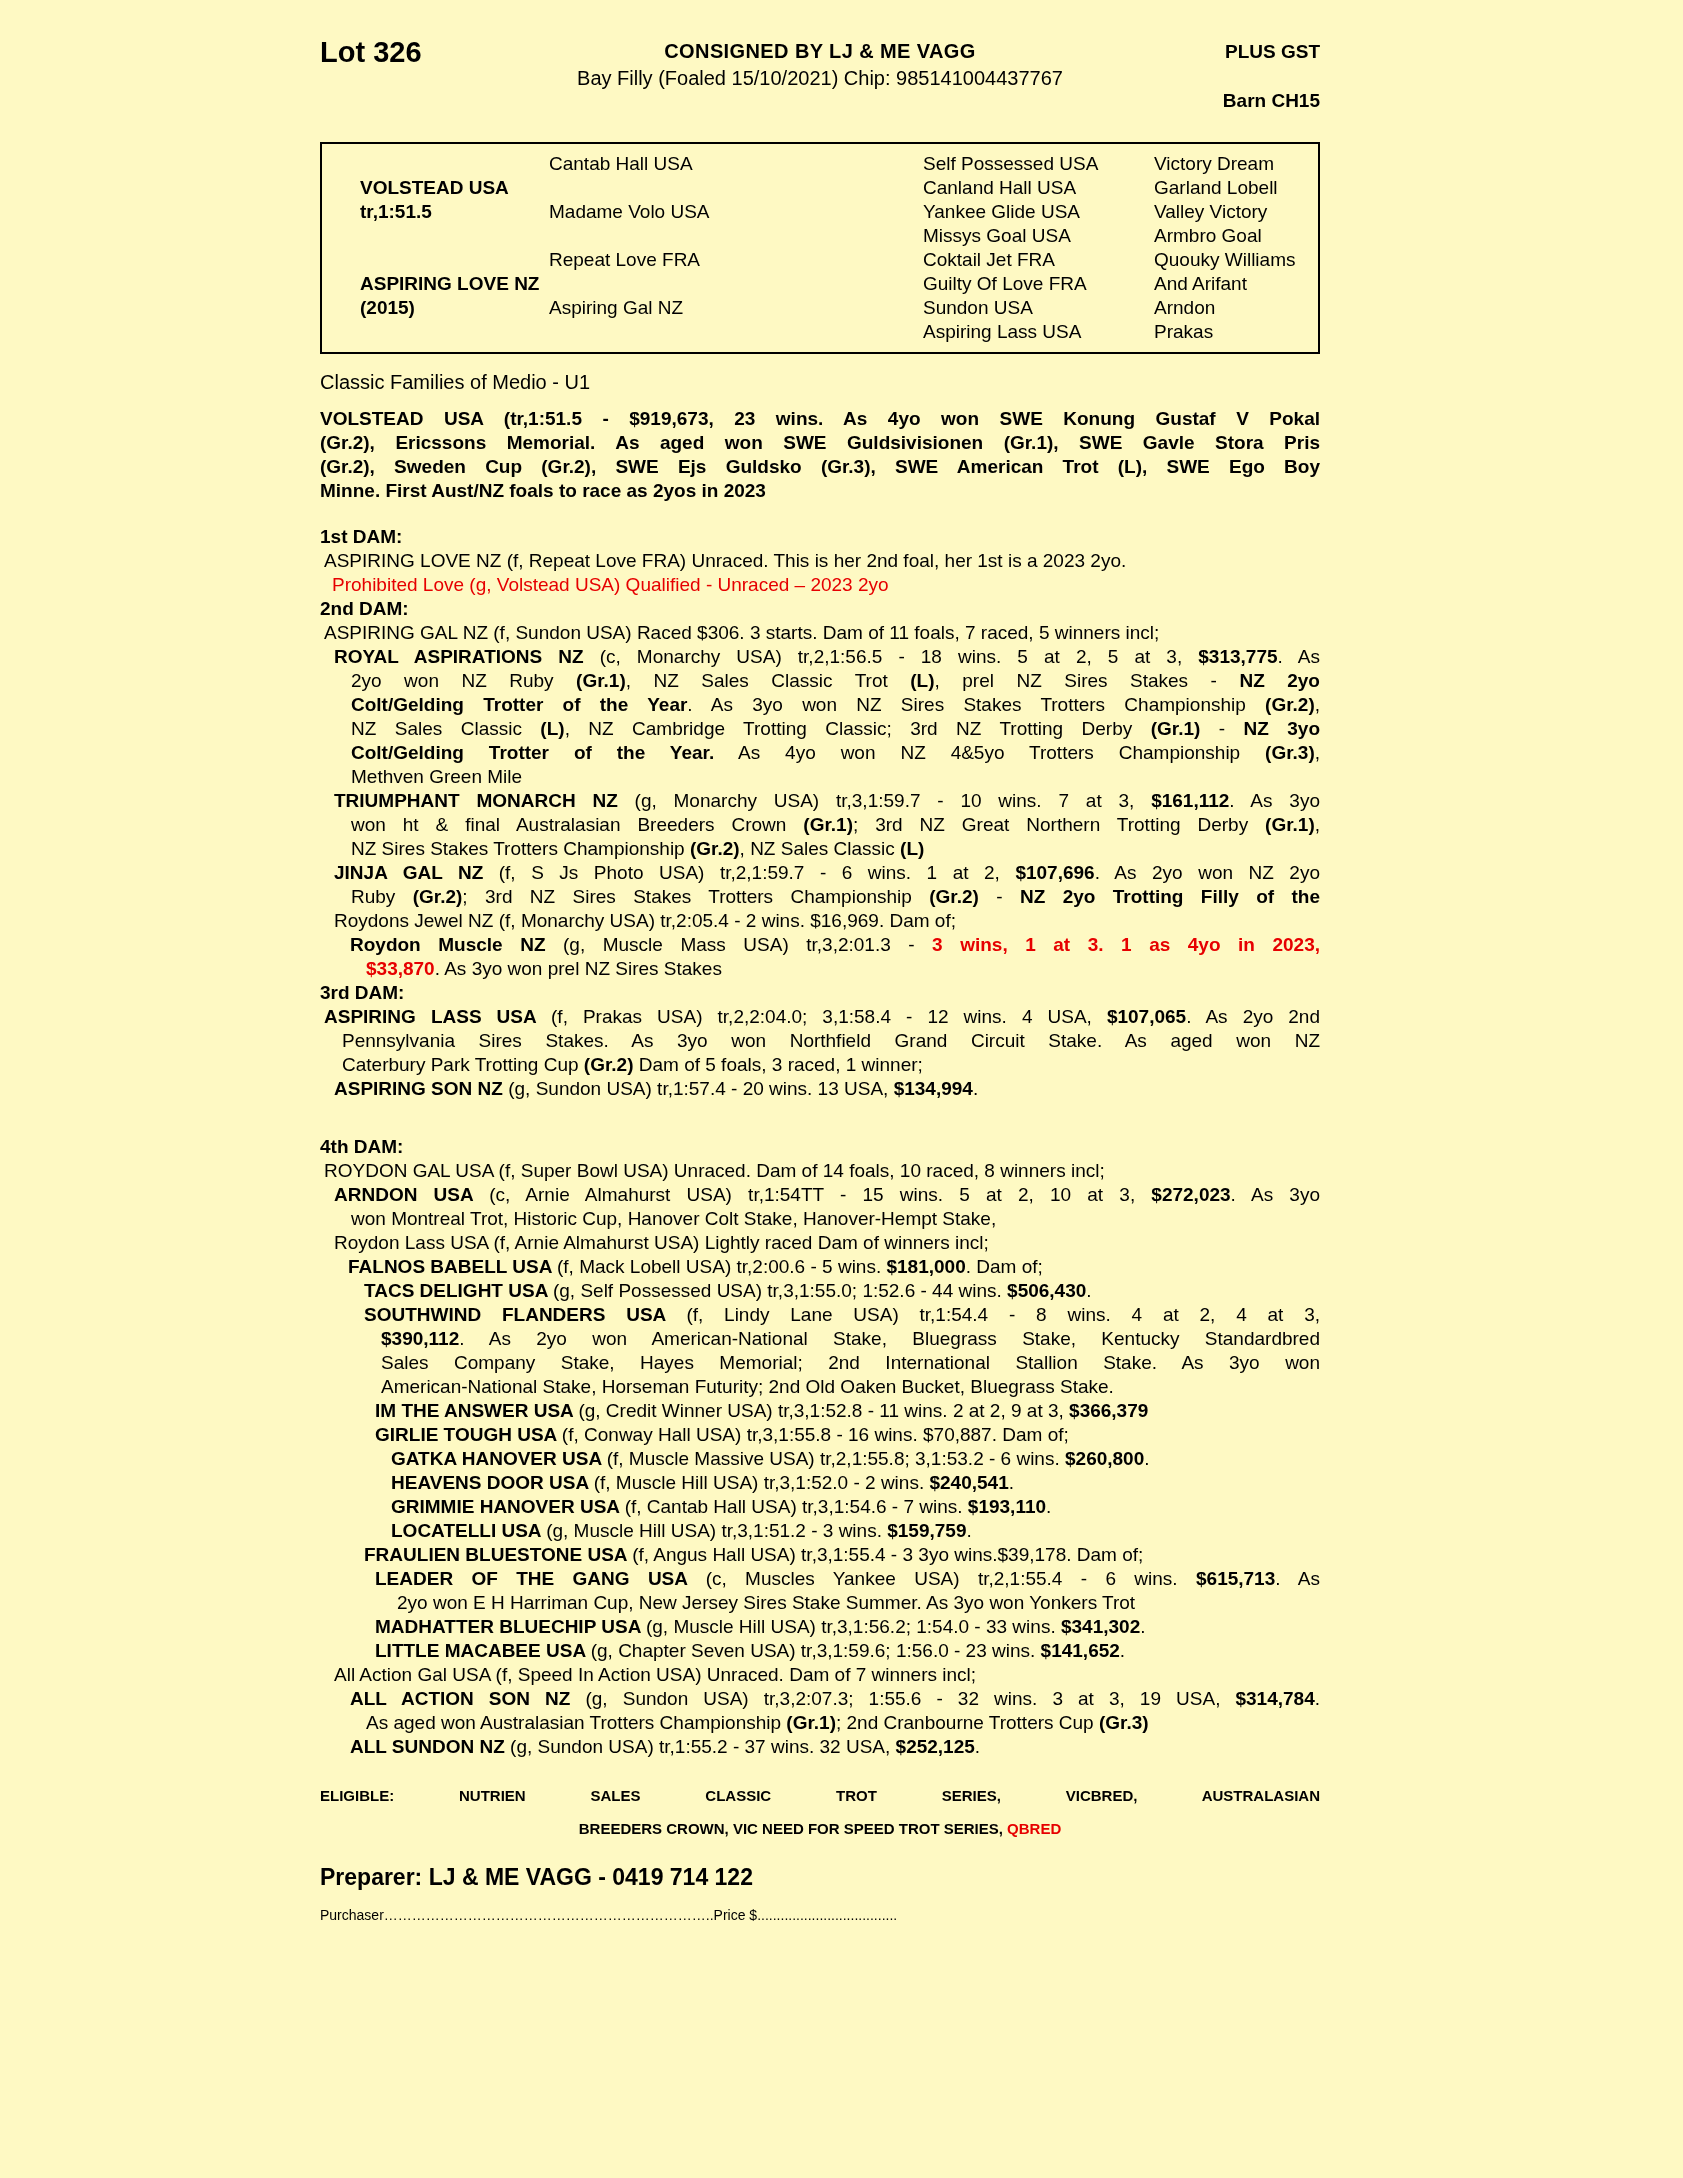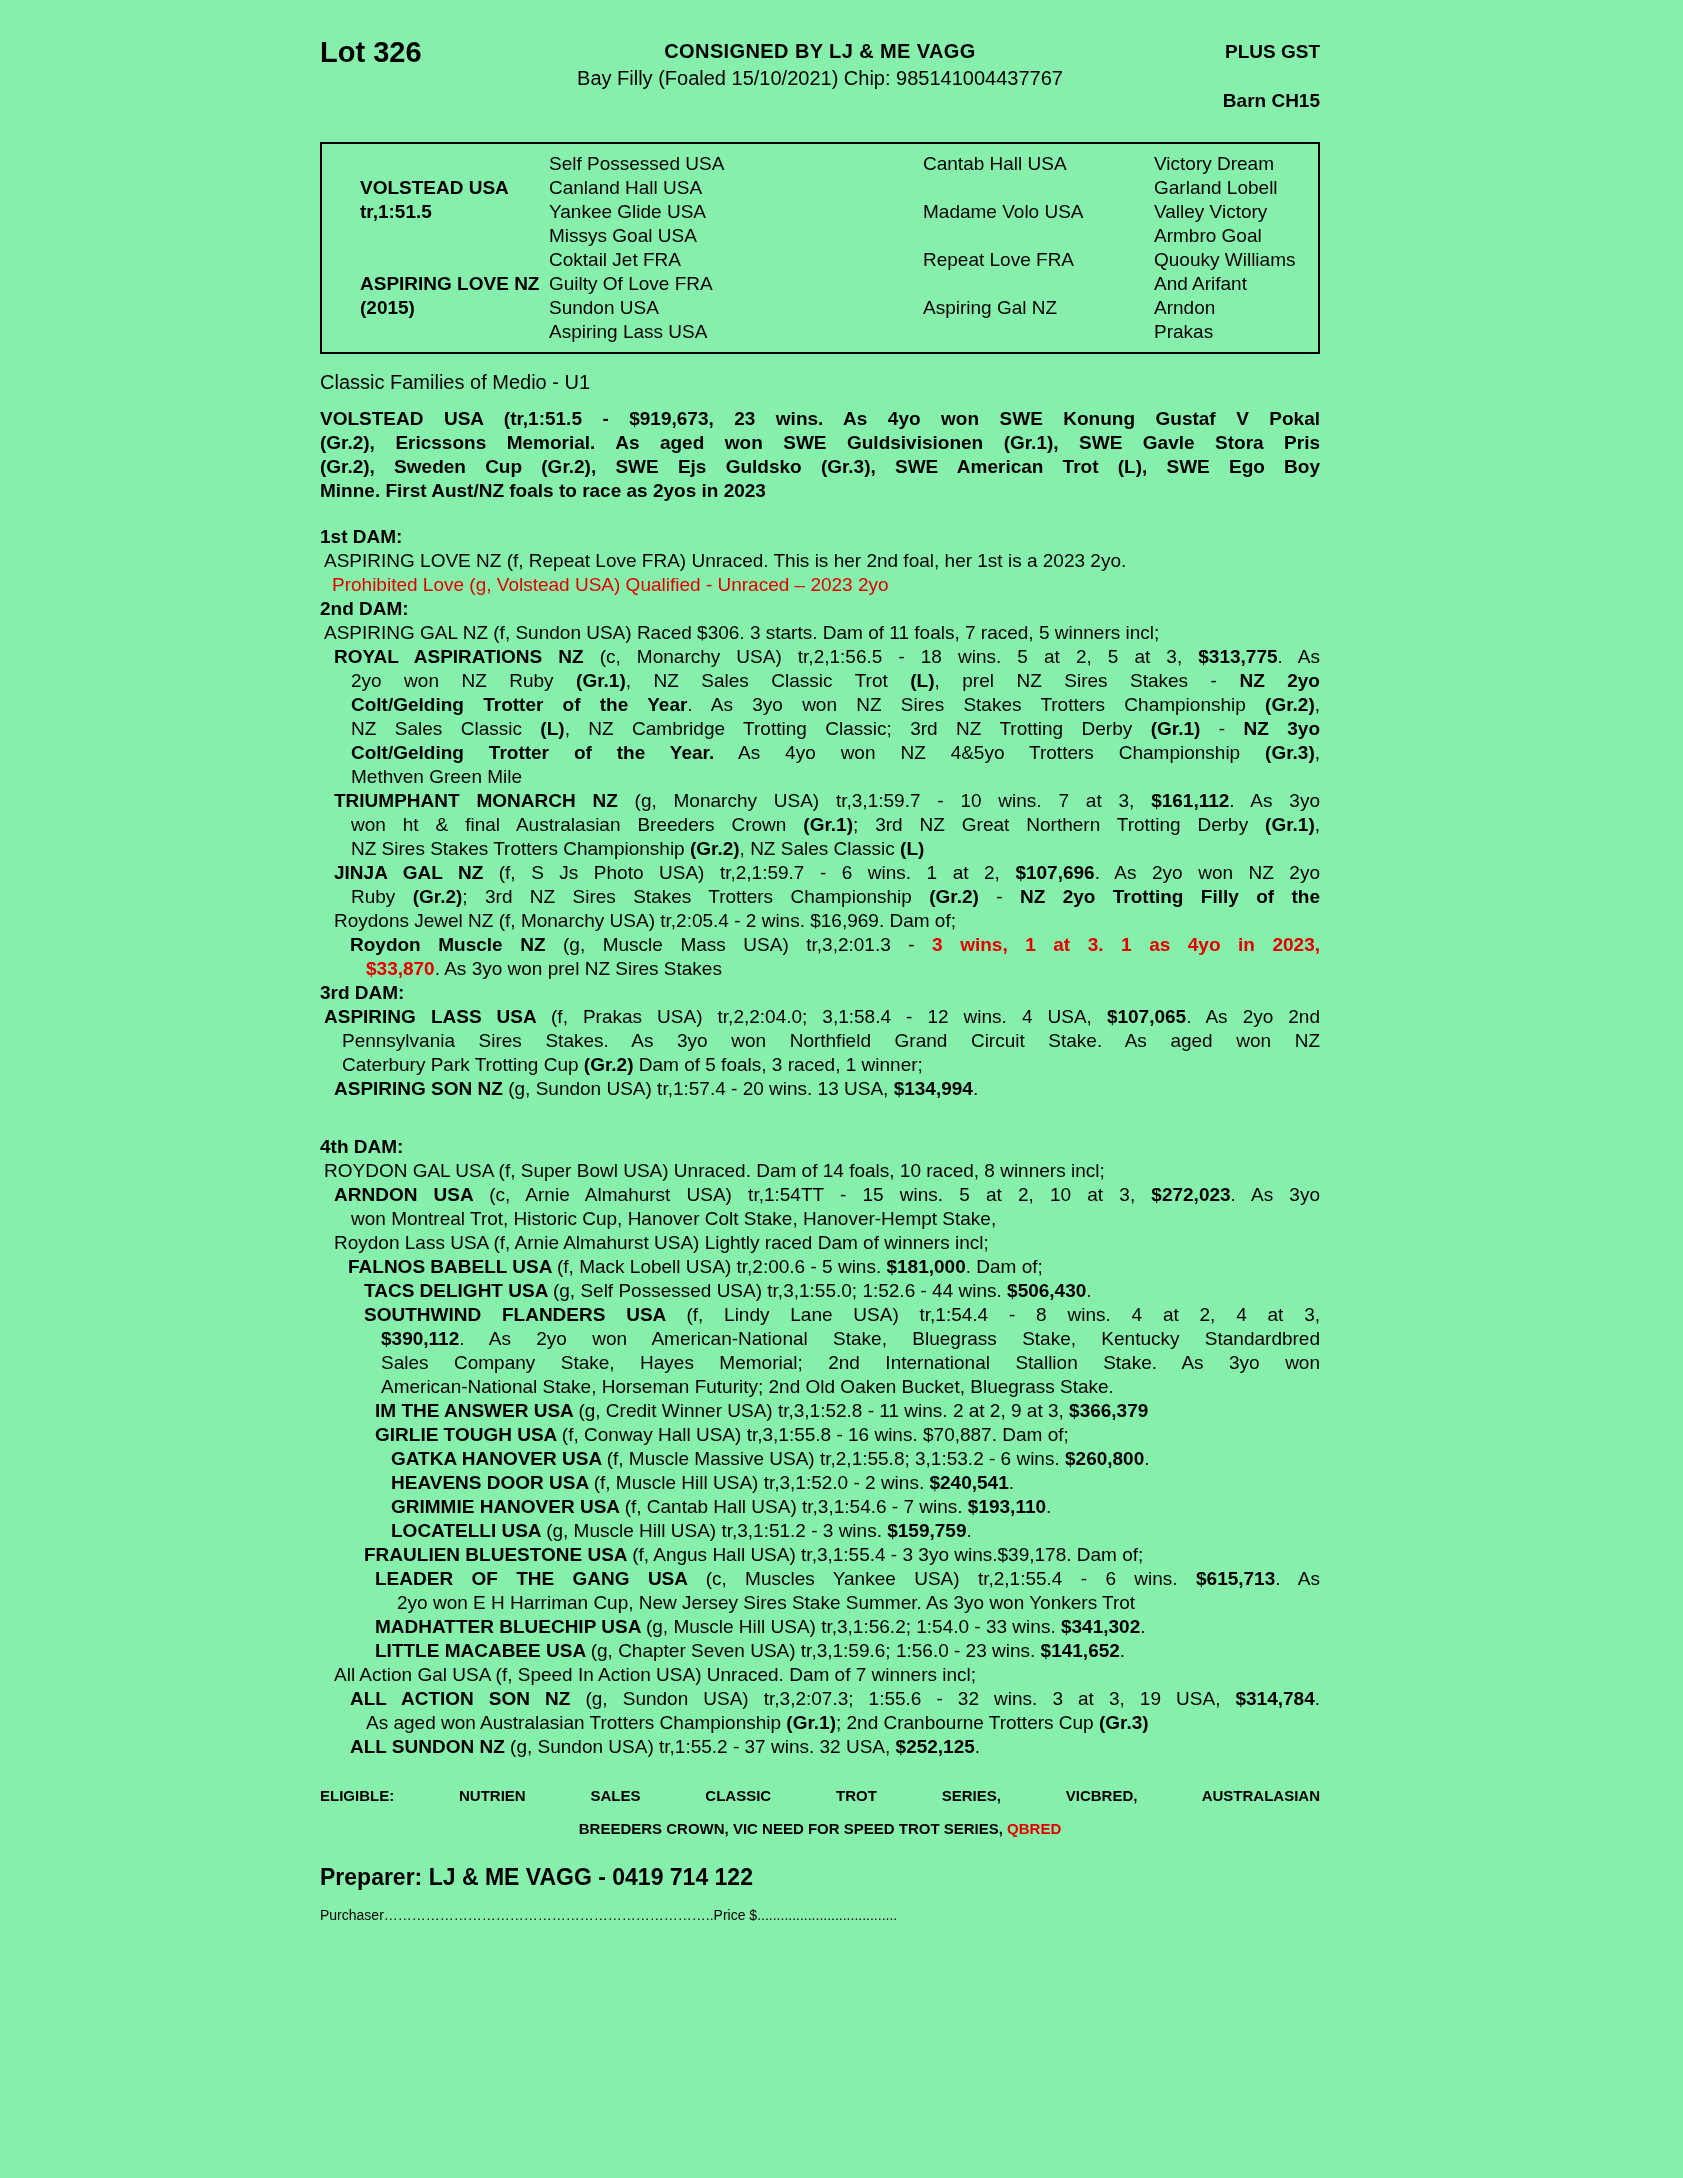--- a/index.html
+++ b/index.html
@@ -1,16 +1,16 @@
 <!DOCTYPE html>
 <html style="--red: #e60000;"><head>
 <meta charset="utf-8">
 <style>
   html,body{margin:0;padding:0;background:#fff;}
-  .page{position:relative;width:1683px;height:2178px;background:#86efac;overflow:hidden;
+  .page{position:relative;width:1683px;height:2178px;background:#fef9c3;overflow:hidden;
         font-family:"Liberation Sans","DejaVu Sans",sans-serif;color:#000;}
   .content{position:absolute;left:320px;top:36px;width:1000px;}
 
   
   .hdr{display:grid;grid-template-columns:248px 1fr 248px;align-items:start;}
   .lot{font-size:29px;font-weight:bold;}
   .hdr-c{text-align:center;}
   .consigned{font-size:20px;font-weight:bold;letter-spacing:0.4px;margin-top:4px;}
   .desc{font-size:20px;margin-top:4px;}
   .hdr-r{text-align:right;}
@@ -62,39 +62,39 @@
         <div class="pcol col1">
           <div class="pcell"></div>
           <div class="pcell">VOLSTEAD USA</div>
           <div class="pcell">tr,1:51.5</div>
           <div class="pcell"></div>
           <div class="pcell"></div>
           <div class="pcell">ASPIRING LOVE NZ</div>
           <div class="pcell">(2015)</div>
           <div class="pcell"></div>
         </div>
+        <div class="pcol col2">
+          <div class="pcell">Cantab Hall USA</div>
+          <div class="pcell"></div>
+          <div class="pcell">Madame Volo USA</div>
+          <div class="pcell"></div>
+          <div class="pcell">Repeat Love FRA</div>
+          <div class="pcell"></div>
+          <div class="pcell">Aspiring Gal NZ</div>
+          <div class="pcell"></div>
+        </div>
         <div class="pcol col3">
           <div class="pcell">Self Possessed USA</div>
           <div class="pcell">Canland Hall USA</div>
           <div class="pcell">Yankee Glide USA</div>
           <div class="pcell">Missys Goal USA</div>
           <div class="pcell">Coktail Jet FRA</div>
           <div class="pcell">Guilty Of Love FRA</div>
           <div class="pcell">Sundon USA</div>
           <div class="pcell">Aspiring Lass USA</div>
-        </div>
-        <div class="pcol col2">
-          <div class="pcell">Cantab Hall USA</div>
-          <div class="pcell"></div>
-          <div class="pcell">Madame Volo USA</div>
-          <div class="pcell"></div>
-          <div class="pcell">Repeat Love FRA</div>
-          <div class="pcell"></div>
-          <div class="pcell">Aspiring Gal NZ</div>
-          <div class="pcell"></div>
         </div>
         <div class="pcol col4">
           <div class="pcell">Victory Dream</div>
           <div class="pcell">Garland Lobell</div>
           <div class="pcell">Valley Victory</div>
           <div class="pcell">Armbro Goal</div>
           <div class="pcell">Quouky Williams</div>
           <div class="pcell">And Arifant</div>
           <div class="pcell">Arndon</div>
           <div class="pcell">Prakas</div>

